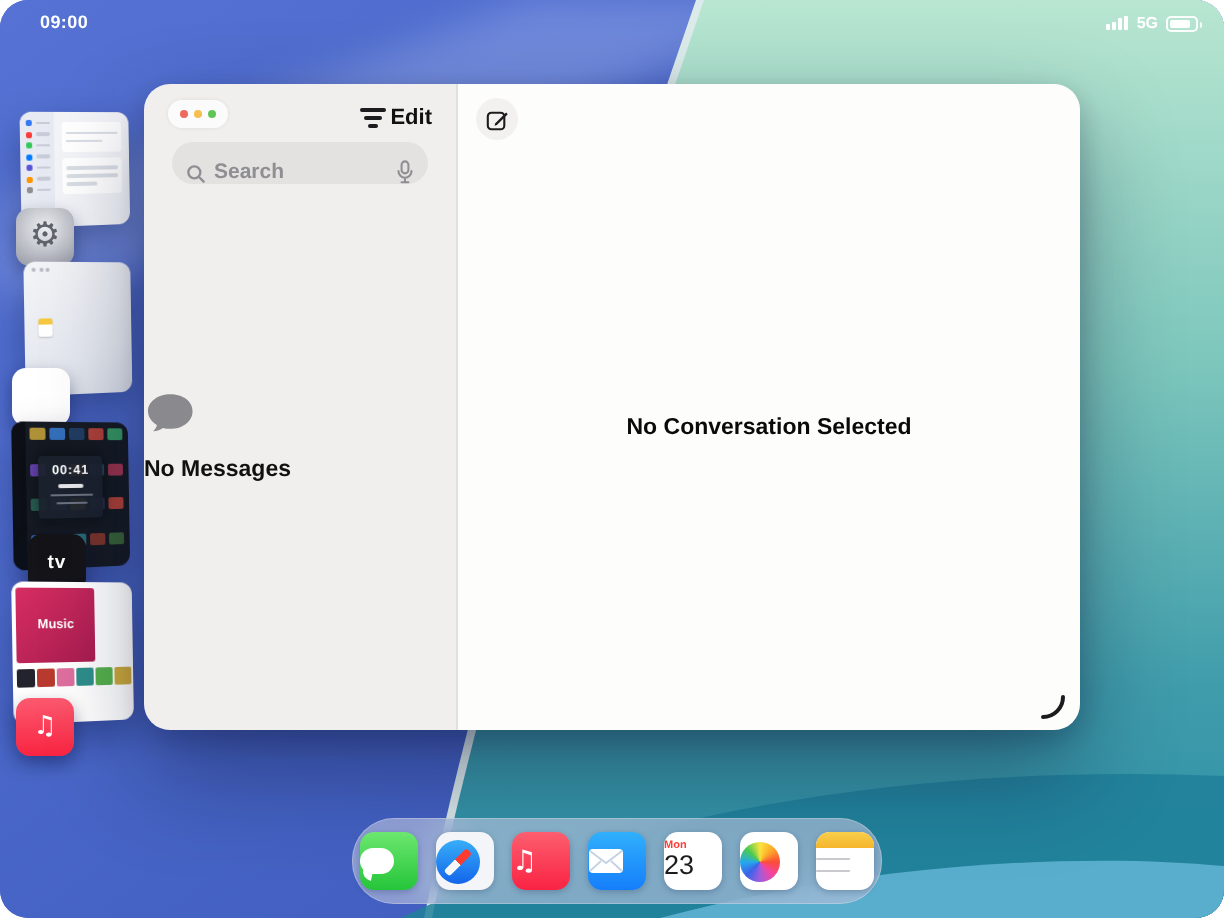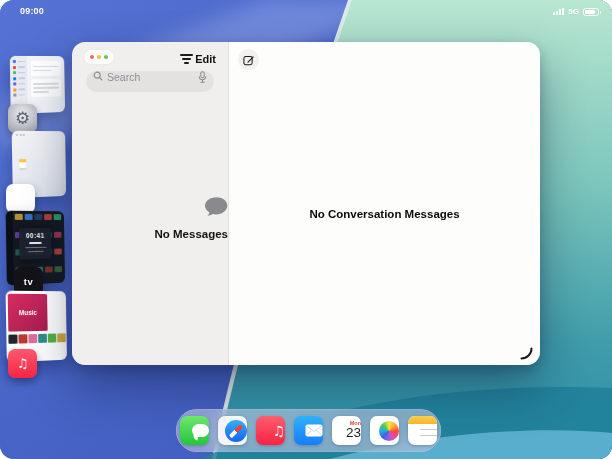--- a/index.html
+++ b/index.html
@@ -67,32 +67,32 @@
   .mw{position:absolute;left:72px;top:42px;width:468px;height:323px;border-radius:13px;overflow:hidden;display:flex;z-index:3;box-shadow:0 22px 48px rgba(8,14,45,.38),0 5px 14px rgba(8,14,45,.22);}
   .mw-sidebar{width:157px;background:#f0efed;position:relative;border-right:1px solid rgba(0,0,0,.06);}
   .traffic{position:absolute;left:12px;top:8px;width:30px;height:14px;border-radius:7px;background:rgba(252,252,252,.92);display:flex;align-items:center;justify-content:center;gap:2.5px;box-shadow:0 0 2px rgba(0,0,0,.08);cursor:pointer;}
   .traffic i{width:4.5px;height:4.5px;border-radius:50%;}
   .t-red{background:#ec6a5e}.t-yel{background:#f5bf4f}.t-grn{background:#61c555}
   .sb-actions{position:absolute;right:12px;top:10px;display:flex;align-items:center;}
   .filter-btn{display:flex;flex-direction:column;gap:2.5px;align-items:center;cursor:pointer;padding:2px;}
   .filter-btn i{display:block;height:1.6px;background:#1c1c1e;border-radius:1px;}
   .filter-btn i:nth-child(1){width:13px}.filter-btn i:nth-child(2){width:9px}.filter-btn i:nth-child(3){width:5px}
   .edit-btn{font-size:11px;font-weight:600;color:#111;cursor:pointer;background:none;border:none;padding:0;}
-  .searchbar{position:absolute;left:14px;top:29px;right:14px;height:21px;background:#e3e2e0;border-radius:11px;display:flex;align-items:flex-start;padding:0 7px;gap:4px;cursor:text;}
+  .searchbar{position:absolute;left:14px;top:29px;right:14px;height:21px;background:#e3e2e0;border-radius:11px;display:flex;align-items:flex-end;padding:0 7px;gap:4px;cursor:text;font-weight:bold;}
   .searchbar .ph{flex:1;color:#8e8e93;font-size:10.5px;}
-  .empty{position:absolute;left:0;right:0;top:154px;text-align:right;}
+  .empty{position:absolute;left:0;right:0;top:154px;text-align:left;}
   .empty .ttl{font-size:11.5px;font-weight:700;color:#111;margin-top:7px;}
   .empty .sub{font-size:8px;color:#8e8e93;line-height:1.3;width:122px;margin:4px auto 0;}
   .mw-main{flex:1;background:#fdfdfc;position:relative;}
   .compose{position:absolute;left:9px;top:7px;width:21px;height:21px;border-radius:50%;background:#f2f1ef;display:flex;align-items:center;justify-content:center;cursor:pointer;}
   .main-title{position:absolute;left:0;right:0;top:166px;text-align:center;font-size:11.5px;font-weight:700;color:#0a0a0a;}
   .resize{position:absolute;right:7px;bottom:5px;width:13px;height:13px;cursor:nwse-resize;}
   
   .dock{position:absolute;left:176px;top:409px;width:265px;height:43px;border-radius:21px;background:rgba(186,194,221,.62);backdrop-filter:blur(8px);display:flex;align-items:center;justify-content:center;gap:9px;z-index:4;box-shadow:inset 0 0 0 .5px rgba(255,255,255,.25);}
-  .dicon{width:29px;height:29px;border-radius:7px;position:relative;overflow:hidden;cursor:pointer;box-shadow:0 1px 3px rgba(20,30,70,.25);display:flex;align-items:flex-end;justify-content:center;flex-direction:column;}
+  .dicon{width:29px;height:29px;border-radius:7px;position:relative;overflow:hidden;cursor:pointer;box-shadow:0 1px 3px rgba(20,30,70,.25);display:flex;align-items:flex-start;justify-content:center;flex-direction:column;}
   .d-msg{background:linear-gradient(180deg,#6ce76f,#25c53a);}
   .d-msg .bub{position:relative;width:17px;height:13.5px;background:#fff;border-radius:7px;}
   .d-msg .bub::after{content:"";position:absolute;left:1px;bottom:-2.5px;width:5px;height:5px;background:#fff;border-radius:0 0 0 5px;transform:rotate(12deg);}
   .d-saf{background:#f3f5f8;}
   .d-saf .dial{width:22px;height:22px;border-radius:50%;background:linear-gradient(180deg,#37aef8,#1465ea);position:relative;display:flex;align-items:center;justify-content:center;}
   .d-saf .needle{width:3.5px;height:16px;border-radius:1.5px;background:linear-gradient(180deg,#ff3b30 50%,#f6f6f6 50%);transform:rotate(45deg);}
   .d-music{background:linear-gradient(180deg,#fd5e6f,#f92343);}
   .d-music .note-glyph::after{font-size:14px;}
   .d-mail{background:linear-gradient(180deg,#30b0fb,#157efb);}
   .d-cal{background:#fff;}
@@ -297,21 +297,21 @@
         <div class="ttl">No Messages</div>
       </div>
     </div>
     <div class="mw-main">
       <div class="compose">
         <svg width="12" height="12" viewBox="0 0 16 16">
             <rect x="1.2" y="3.2" width="11" height="11" rx="2.4" fill="none" stroke="#1c1c1e" stroke-width="1.4"></rect>
             <path d="M6.2 10.2 L13.4 3 l1.1 1.1 L7.3 11.3 l-1.6 .5 Z" fill="#1c1c1e"></path>
           </svg>
       </div>
-      <div class="main-title">No Conversation Messages</div>
+      <div class="main-title">No Conversation Selected</div>
       <svg class="resize" viewBox="0 0 13 13">
           <path d="M11.5,1.5 A10,10 0 0 1 1.5,11.5" fill="none" stroke="#1c1c1e" stroke-width="2" stroke-linecap="round"></path>
         </svg>
     </div>
   </div>
 
   <div class="dock">
     <div class="dicon d-msg">
         <span class="bub"></span>
       </div>

